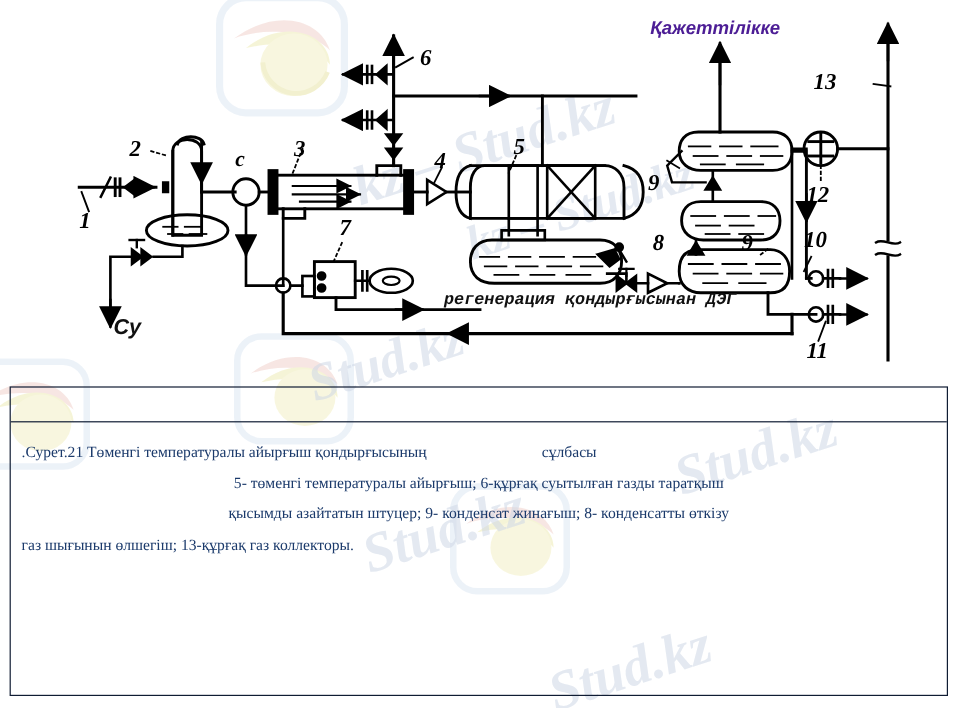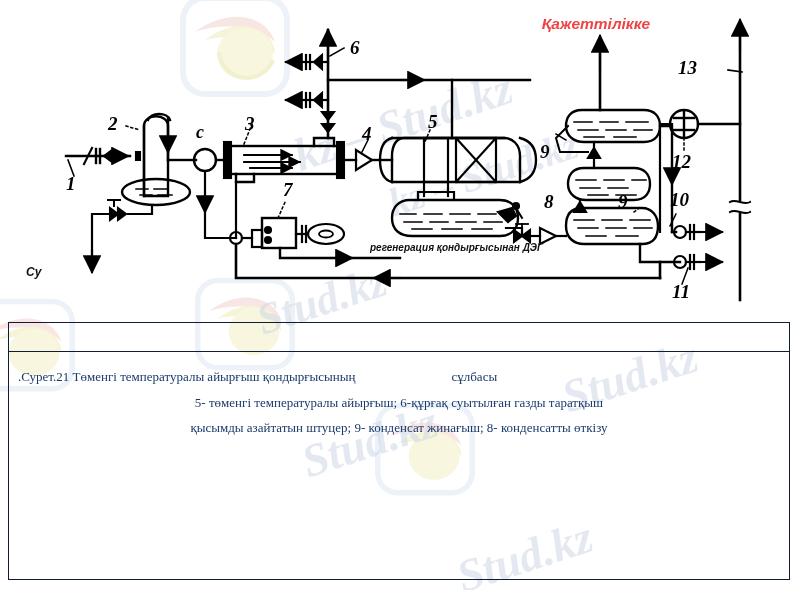--- a/index.html
+++ b/index.html
@@ -376,42 +376,43 @@
       <text x="670" y="206" font-size="19">10</text>
       <text x="672" y="298" font-size="19">11</text>
       <text x="672" y="168" font-size="19">12</text>
       <text x="678" y="74" font-size="19">13</text>
       <text x="196" y="138" font-size="18">c</text>
     </g>
   </svg>
 
   <div style="position:absolute;left:496px;top:14px;text-align:center;width:200px;
               font-family:'Liberation Sans',sans-serif;font-style:italic;font-weight:bold;
-              font-size:15.5px;line-height:19px;color:#ef4444;">
+              font-size:15.5px;line-height:19px;color:#4c1d95;">
     <div>Қажеттілікке</div>
   </div>
 
-  <div style="position:absolute;left:26px;top:262px;width:160px;
+  <div style="position:absolute;left:26px;top:262px;width:160px;text-align:center;
               font-family:'Liberation Sans',sans-serif;font-style:italic;font-weight:bold;
-              font-size:12px;line-height:20px;color:#111;">
+              font-size:18px;line-height:20px;color:#111;">
     <div>Су</div>
   </div>
 
   <div style="position:absolute;left:370px;top:242px;
-              font-family:Liberation Sans, sans-serif;font-style:italic;font-weight:bold;
-              font-size:10px;color:#111;white-space:nowrap;text-align:center;">регенерация қондырғысынан ДЭГ</div>
+              font-family:Liberation Mono, monospace;font-style:italic;font-weight:bold;
+              font-size:14px;color:#111;white-space:nowrap;text-align:center;">регенерация қондырғысынан ДЭГ</div>
 
   <div id="caption-frame">
     <div id="caption-topbar"></div>
     <div id="caption-body">
       <div class="cap-line cap-title">
         <span>.</span><span>Сурет.21 Төменгі температуралы айырғыш қондырғысының</span><span class="gap"></span><span>сұлбасы</span>
       </div>
       <div class="cap-line just">
           <span>5- төменгі температуралы айырғыш; 6-құрғақ суытылған газды таратқыш</span>
         </div>
       <div class="cap-line just">
           <span>қысымды азайтатын штуцер; 9- конденсат жинағыш; 8- конденсатты өткізу</span>
         </div>
+      <div class="cap-line">газ шығынын өлшегіш;   13-құрғақ газ коллекторы.</div>
     </div>
   </div>
 
 </div>
 
 </body></html>

